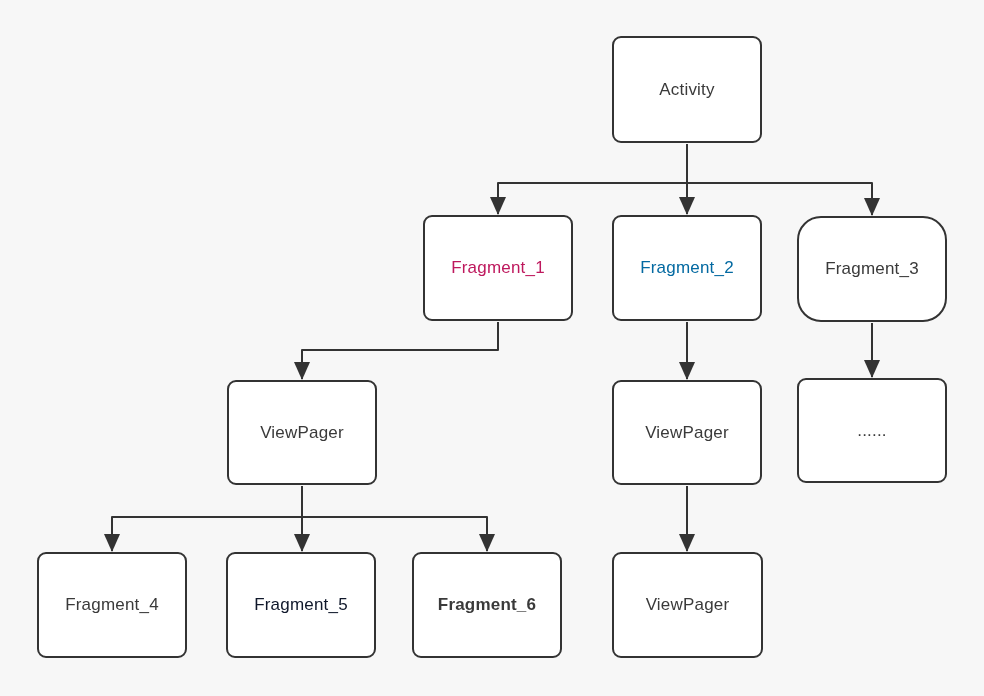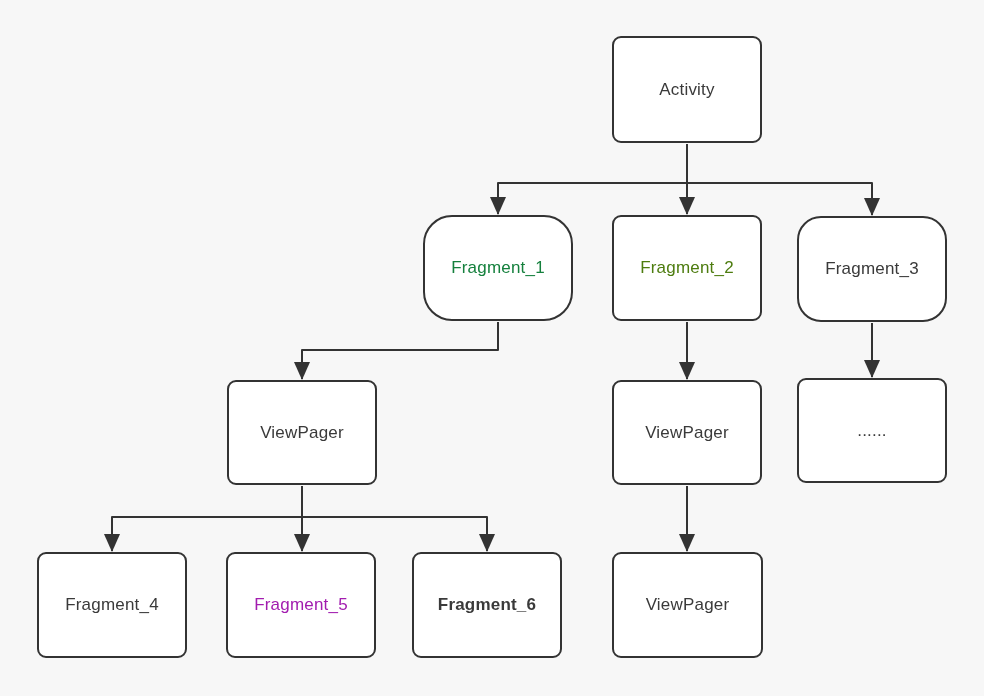--- a/index.html
+++ b/index.html
@@ -67,42 +67,42 @@
       <polygon points="112,552 104,534 120,534" fill="#333333"></polygon>
       <polyline points="302,486 302,551" fill="none" stroke="#333333" stroke-width="2" stroke-linejoin="round"></polyline>
       <polygon points="302,552 294,534 310,534" fill="#333333"></polygon>
       <polyline points="302,486 302,517 487,517 487,551" fill="none" stroke="#333333" stroke-width="2" stroke-linejoin="round"></polyline>
       <polygon points="487,552 479,534 495,534" fill="#333333"></polygon>
     </svg>
   <div id="node-layer">
       <div class="node" style="left: 612px; top: 36px; width: 150px; height: 107px; background: rgb(255, 255, 255); border-color: rgb(51, 51, 51); color: rgb(58, 58, 58);">
         <span class="node-label">Activity</span>
       </div>
-      <div class="node" style="left: 423px; top: 215px; width: 150px; height: 106px; background: rgb(255, 255, 255); border-color: rgb(51, 51, 51); color: #15803d; border-radius: 29px;">
+      <div class="node" style="left: 423px; top: 215px; width: 150px; height: 106px; background: rgb(255, 255, 255); border-color: rgb(51, 51, 51); color: #be185d;">
         <span class="node-label">Fragment_1</span>
       </div>
-      <div class="node" style="left: 612px; top: 215px; width: 150px; height: 106px; background: rgb(255, 255, 255); border-color: rgb(51, 51, 51); color: #4d7c0f; justify-content: center;">
+      <div class="node" style="left: 612px; top: 215px; width: 150px; height: 106px; background: rgb(255, 255, 255); border-color: rgb(51, 51, 51); color: #0369a1; justify-content: center;">
         <span class="node-label">Fragment_2</span>
       </div>
       <div class="node" style="left: 797px; top: 216px; width: 150px; height: 106px; background: rgb(255, 255, 255); border-color: rgb(51, 51, 51); color: rgb(58, 58, 58); border-radius: 24px;">
         <span class="node-label">Fragment_3</span>
       </div>
       <div class="node" style="left: 227px; top: 380px; width: 150px; height: 105px; background: rgb(255, 255, 255); border-color: rgb(51, 51, 51); color: rgb(58, 58, 58);">
         <span class="node-label">ViewPager</span>
       </div>
       <div class="node" style="left: 612px; top: 380px; width: 150px; height: 105px; background: rgb(255, 255, 255); border-color: rgb(51, 51, 51); color: rgb(58, 58, 58);">
         <span class="node-label">ViewPager</span>
       </div>
       <div class="node" style="left: 797px; top: 378px; width: 150px; height: 105px; background: rgb(255, 255, 255); border-color: rgb(51, 51, 51); color: rgb(58, 58, 58);">
         <span class="node-label">......</span>
       </div>
       <div class="node" style="left: 37px; top: 552px; width: 150px; height: 106px; background: rgb(255, 255, 255); border-color: rgb(51, 51, 51); color: rgb(58, 58, 58);">
         <span class="node-label">Fragment_4</span>
       </div>
-      <div class="node" style="left: 226px; top: 552px; width: 150px; height: 106px; background: rgb(255, 255, 255); border-color: rgb(51, 51, 51); color: #a21caf;">
+      <div class="node" style="left: 226px; top: 552px; width: 150px; height: 106px; background: rgb(255, 255, 255); border-color: rgb(51, 51, 51); color: #0f172a;">
         <span class="node-label">Fragment_5</span>
       </div>
       <div class="node" style="left: 412px; top: 552px; width: 150px; height: 106px; background: rgb(255, 255, 255); border-color: rgb(51, 51, 51); color: rgb(58, 58, 58); font-weight: bold;">
         <span class="node-label">Fragment_6</span>
       </div>
       <div class="node" style="left: 612px; top: 552px; width: 151px; height: 106px; background: rgb(255, 255, 255); border-color: rgb(51, 51, 51); color: rgb(58, 58, 58);">
         <span class="node-label">ViewPager</span>
       </div>
     </div>
 </div>

